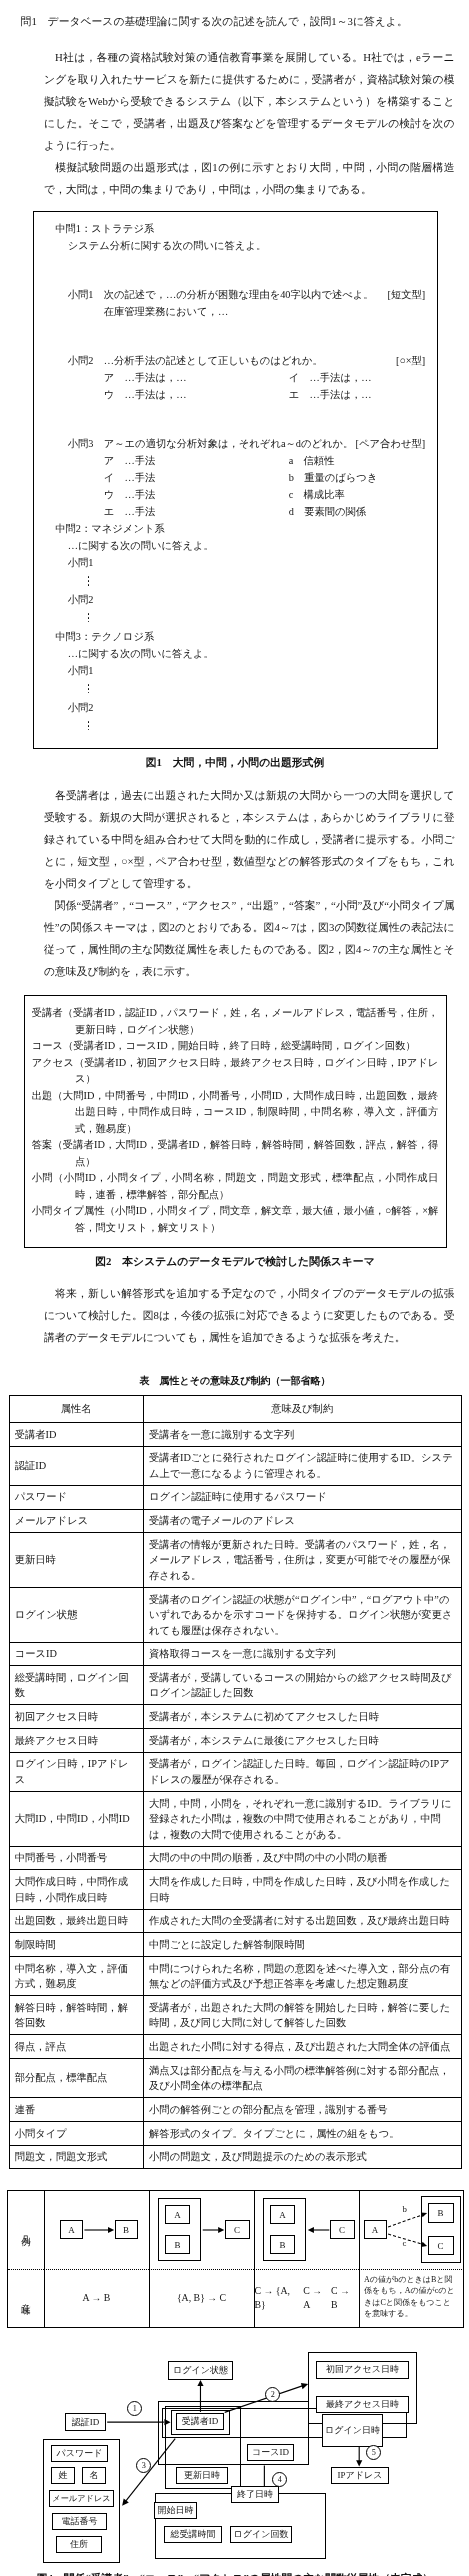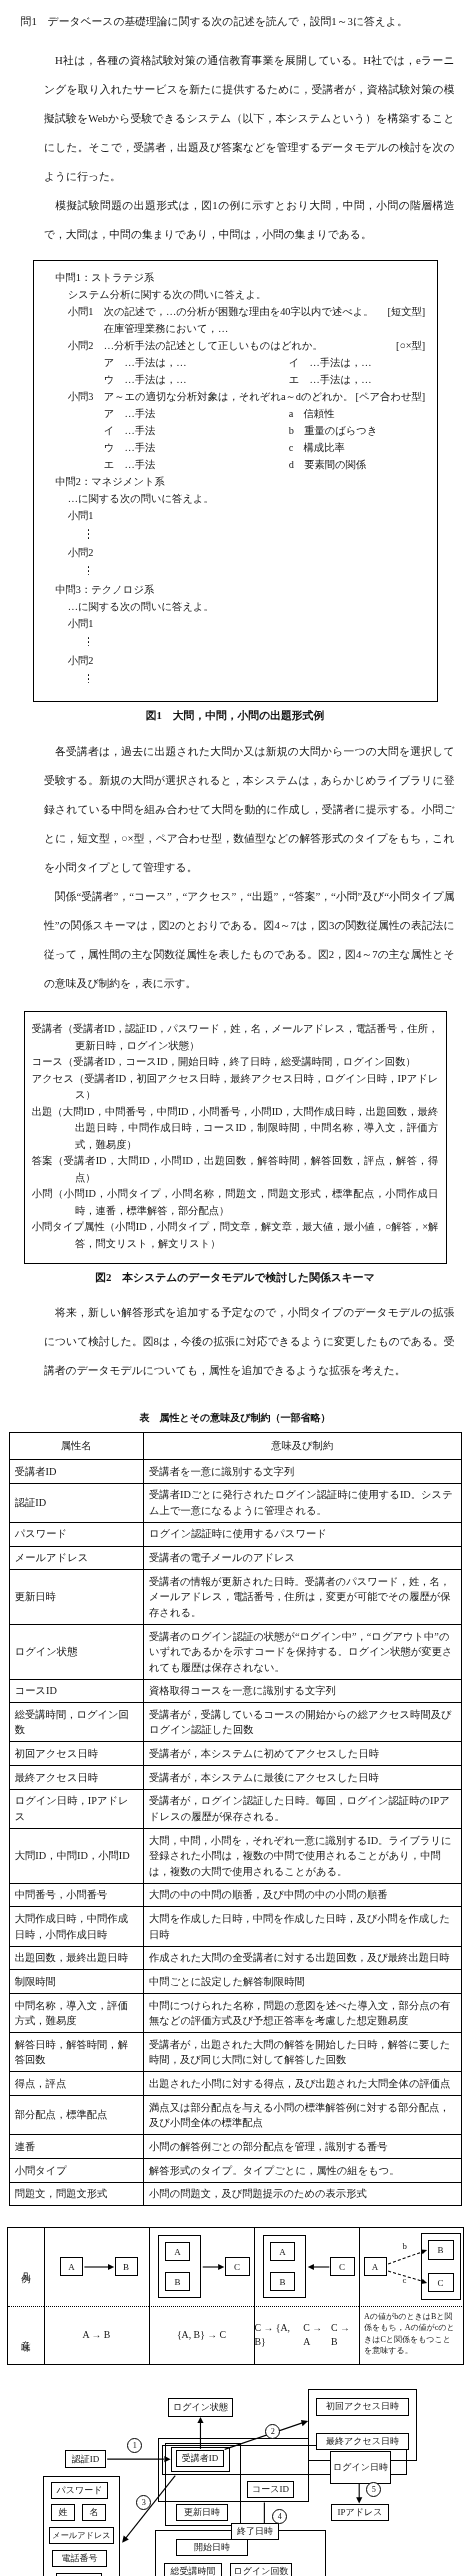--- a/index.html
+++ b/index.html
@@ -1,27 +1,27 @@
 <!DOCTYPE html>
 <html style="font-size:8.2px"><head>
 <meta charset="utf-8">
 <style>
   html,body{margin:0;padding:0;background:#e8e8e8;}
   .page{width:470px;min-height:3786px;background:#ffffff;color:#141414;margin:0 auto;
         font-family:"Liberation Serif","DejaVu Serif",serif;font-size:10.8px;position:relative;overflow:hidden;}
   .heading{padding:11.3px 15.5px 0 20.6px;line-height:21.6px;}
-  .para{margin:13.4px 15.5px 0 44px;line-height:29px;text-align:justify;}
+  .para{margin:13.4px 15.5px 0 44px;line-height:22px;text-align:justify;}
   .para.tight{margin-top:0;}
   .caption{text-align:center;font-weight:700;margin-top:7.2px;font-size:10.8px;}
   
   .fig1{width:405px;margin:10.3px auto 0;border:1.3px solid #000;padding:8.2px 4.1px 12.4px 5.2px;
         font-size:10.3px;line-height:17px;box-sizing:border-box;}
   .f1l{white-space:nowrap;}
   .i0{padding-left:7.2px}.i1{padding-left:16.5px}.i2{padding-left:29px}.i3{padding-left:65px}
-  .flexline{display:flex;}
+  .flexline{display:flex;margin-top:32px;}
   .tag{margin-left:auto;padding-right:7.2px;}
   .cols{display:flex;}
   .cols .c1{width:185px;flex:none;}
   .dots{margin-left:49px;padding:3.1px 0 3.1px 0;}
   .dots i{display:block;width:1.8px;height:1.8px;border-radius:50%;background:#000;margin:2.1px 0;}
   
   .fig2{width:423px;margin:13.4px auto 0;border:1px solid #000;padding:9.3px 7.2px 10.3px 7.2px;
         font-size:10.3px;line-height:16.5px;box-sizing:border-box;}
   .schema{padding-left:4.2em;text-indent:-4.2em;text-align:justify;}
   
@@ -131,21 +131,21 @@
   <div class="caption">図1　大問，中問，小問の出題形式例</div>
 
   <p class="para">　各受講者は，過去に出題された大問か又は新規の大問から一つの大問を選択して受験する。新規の大問が選択されると，本システムは，あらかじめライブラリに登録されている中問を組み合わせて大問を動的に作成し，受講者に提示する。小問ごとに，短文型，○×型，ペア合わせ型，数値型などの解答形式のタイプをもち，これを小問タイプとして管理する。</p>
   <p class="para tight">　関係“受講者”，“コース”，“アクセス”，“出題”，“答案”，“小問”及び“小問タイプ属性”の関係スキーマは，図2のとおりである。図4～7は，図3の関数従属性の表記法に従って，属性間の主な関数従属性を表したものである。図2，図4～7の主な属性とその意味及び制約を，表に示す。</p>
 
   <div class="fig2">
     <div class="schema">受講者（受講者ID，認証ID，パスワード，姓，名，メールアドレス，電話番号，住所，更新日時，ログイン状態）</div>
     <div class="schema">コース（受講者ID，コースID，開始日時，終了日時，総受講時間，ログイン回数）</div>
     <div class="schema">アクセス（受講者ID，初回アクセス日時，最終アクセス日時，ログイン日時，IPアドレス）</div>
     <div class="schema">出題（大問ID，中問番号，中問ID，小問番号，小問ID，大問作成日時，出題回数，最終出題日時，中問作成日時，コースID，制限時間，中問名称，導入文，評価方式，難易度）</div>
-    <div class="schema">答案（受講者ID，大問ID，小問ID，出題回数，解答時間，解答回数，評点，解答，得点）</div>
+    <div class="schema">答案（受講者ID，大問ID，受講者ID，解答日時，解答時間，解答回数，評点，解答，得点）</div>
     <div class="schema">小問（小問ID，小問タイプ，小問名称，問題文，問題文形式，標準配点，小問作成日時，連番，標準解答，部分配点）</div>
     <div class="schema">小問タイプ属性（小問ID，小問タイプ，問文章，解文章，最大値，最小値，○解答，×解答，問文リスト，解文リスト）</div>
   </div>
   <div class="caption">図2　本システムのデータモデルで検討した関係スキーマ</div>
 
   <p class="para">　将来，新しい解答形式を追加する予定なので，小問タイプのデータモデルの拡張について検討した。図8は，今後の拡張に対応できるように変更したものである。受講者のデータモデルについても，属性を追加できるような拡張を考えた。</p>
 
   <div class="tbl-title">表　属性とその意味及び制約（一部省略）</div>
   <table class="attr">
     <tbody>
@@ -335,31 +335,31 @@
     <div class="fd-rect" style="left:162px;top:57px;width:245px;height:30px"></div>
     <div class="fd-rect" style="left:171px;top:59px;width:59px;height:25px"></div>
     <div class="fd-rect" style="left:308px;top:1px;width:109px;height:72px"></div>
     <div class="fd-rect" style="left:43px;top:88px;width:77px;height:124px"></div>
     <div class="fd-rect" style="left:155px;top:142px;width:171px;height:66px"></div>
     <div class="fd-box" style="left:168px;top:10.3px;width:65px;height:18.5px">ログイン状態</div>
     <div class="fd-box" style="left:316px;top:10.3px;width:93px;height:17.5px">初回アクセス日時</div>
     <div class="fd-box" style="left:316px;top:45px;width:93px;height:17.5px">最終アクセス日時</div>
     <div class="fd-box" style="left:65px;top:62px;width:41px;height:18.5px">認証ID</div>
     <div class="fd-box" style="left:176px;top:62px;width:48px;height:17.5px">受講者ID</div>
-    <div class="fd-box" style="left:330px;top:63px;width:61px;height:33px">ログイン日時</div>
+    <div class="fd-box" style="left:322px;top:63px;width:61px;height:33px">ログイン日時</div>
     <div class="fd-box" style="left:247px;top:93px;width:47px;height:17.5px">コースID</div>
     <div class="fd-box" style="left:176px;top:116px;width:52px;height:17.5px">更新日時</div>
     <div class="fd-box" style="left:51px;top:94px;width:57px;height:17px">パスワード</div>
     <div class="fd-box" style="left:51px;top:116px;width:24px;height:17px">姓</div>
     <div class="fd-box" style="left:82px;top:116px;width:24px;height:17px">名</div>
     <div class="fd-box" style="left:49px;top:139px;width:65px;height:17px;font-size:8.2px">メールアドレス</div>
     <div class="fd-box" style="left:52px;top:162px;width:55px;height:17px">電話番号</div>
     <div class="fd-box" style="left:56px;top:185px;width:46px;height:17px">住所</div>
     <div class="fd-box" style="left:331px;top:116px;width:58px;height:17.5px">IPアドレス</div>
-    <div class="fd-box" style="left:176px;top:151px;width:72px;height:17px">開始日時</div>
+    <div class="fd-box" style="left:154px;top:151px;width:43px;height:17px">開始日時</div>
     <div class="fd-box" style="left:231px;top:135px;width:48px;height:17px">終了日時</div>
     <div class="fd-box" style="left:164px;top:175px;width:58px;height:17px">総受講時間</div>
     <div class="fd-box" style="left:230px;top:175px;width:62px;height:17px">ログイン回数</div>
     <div class="circ" style="left:127px;top:50px">1</div>
     <div class="circ" style="left:265px;top:36px">2</div>
     <div class="circ" style="left:136px;top:107px">3</div>
     <div class="circ" style="left:272px;top:121px">4</div>
     <div class="circ" style="left:366px;top:94px">5</div>
   </div>
   <div class="caption">図4　関係“受講者”，“コース”，“アクセス”の属性間の主な関数従属性（未完成）</div>

